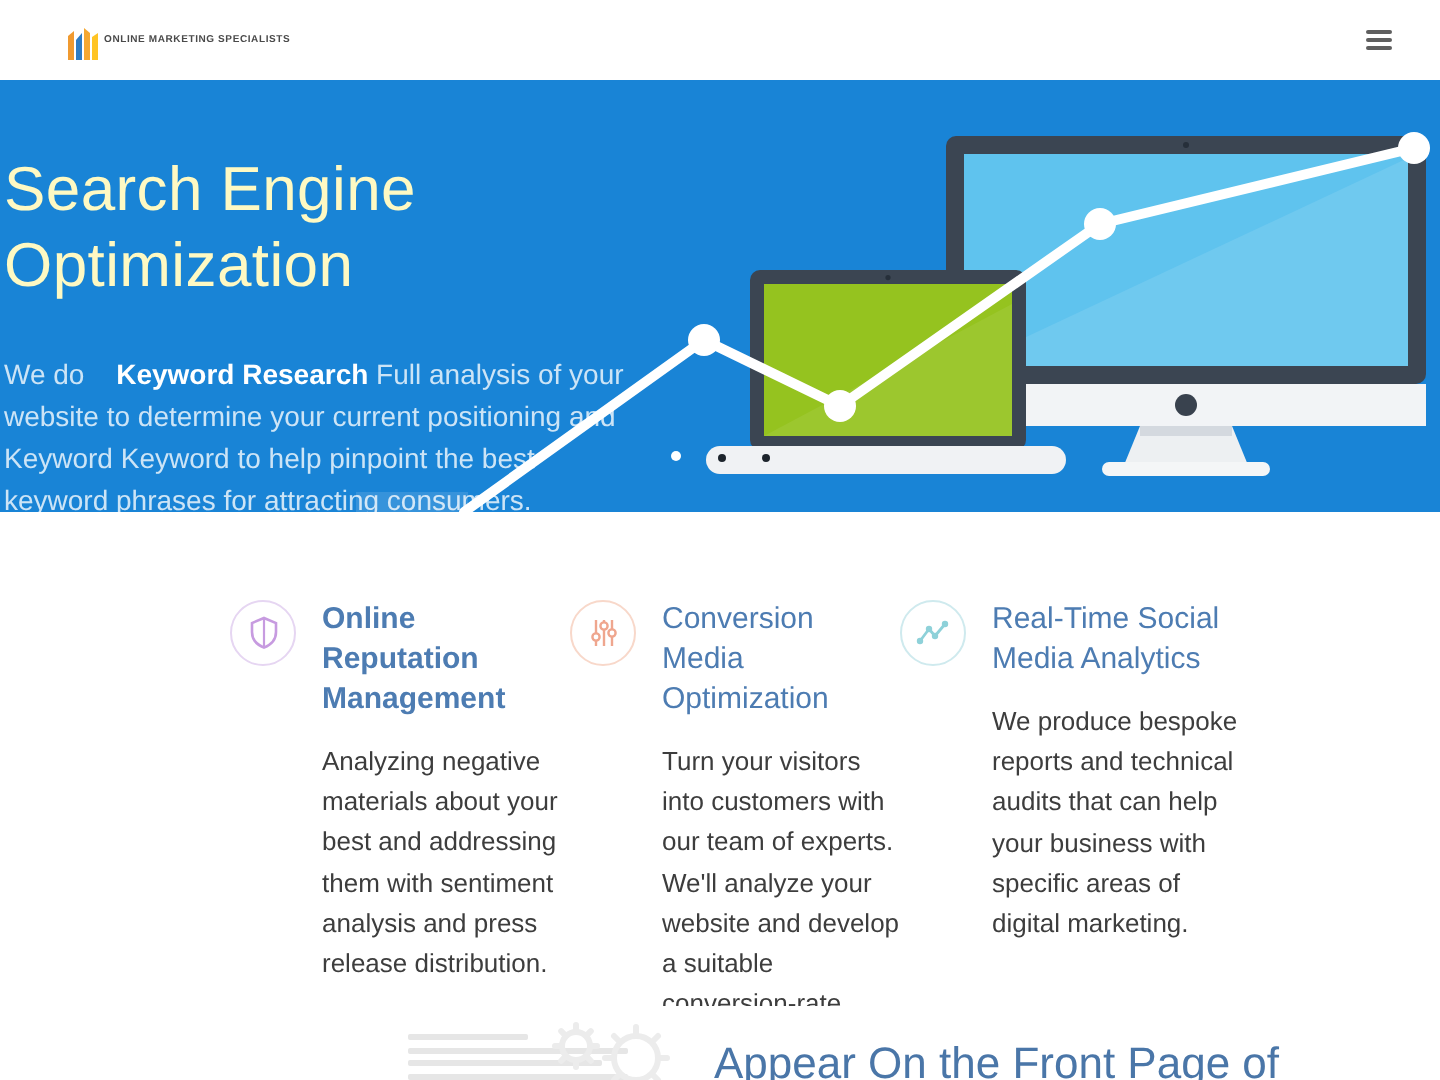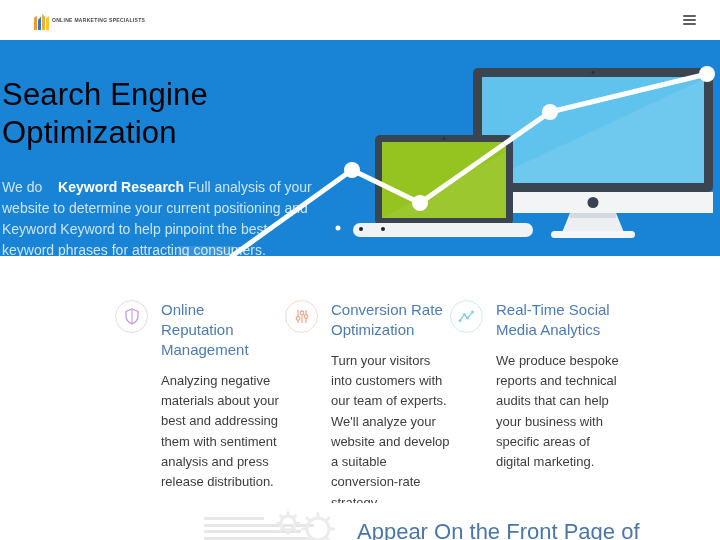--- a/index.html
+++ b/index.html
@@ -29,21 +29,21 @@
   
   .hero {
     position:absolute; top:40px; left:0; width:720px; height:216px;
     background:#1984d6; overflow:hidden;
   }
   .hero-illustration { position:absolute; top:0; left:0; width:720px; height:216px; }
   .hero-copy { position:absolute; left:2px; top:36px; width:330px; z-index:2; }
   .hero-title {
     width:270px;
     font-size:31px; line-height:1.21; font-weight:300;
-    color:#000000; letter-spacing:.2px;
+    color:#fef9c3; letter-spacing:.2px;
   }
   .hero-intro {
     margin-top:26px; width:318px;
     font-size:14px; line-height:1.5;
     color:rgba(255,255,255,.78);
   }
   .hero-intro b { color:#ffffff; font-weight:700;padding-left:12px; }
 
   
   .features {
@@ -58,21 +58,21 @@
     flex:none; width:33px; height:33px; border-radius:50%;
     display:flex; align-items:center; justify-content:center;
     border:1px solid;
   }
   .icon-shield  { border-color:#e6d6f2; }
   .icon-sliders { border-color:#f8d8ca; }
   .icon-chart   { border-color:#cfeaee; }
   .feature-title {
     font-size:15px; line-height:1.33; font-weight:400; color:#4d7cb2;
   }
-  .feature-1 .feature-title { max-width:95px; }
+  .feature-1 .feature-title { max-width:95px;font-weight:bold; }
   .feature-2 .feature-title { max-width:118px; }
   .feature-3 .feature-title { max-width:118px; }
   .feature-text {
     margin-top:11px; max-width:124px;
     font-size:13px; line-height:1.56; color:#3d3d3d;
   }
 
   
   .next-section { position:absolute; top:503px; left:0; width:720px; height:37px; background:#fff;margin-left:34px; }
   .doc-illustration { position:absolute; left:170px; top:14px; }
@@ -172,21 +172,21 @@
           <line x1="4" y1="2" x2="4" y2="15"></line>
           <line x1="8" y1="2" x2="8" y2="15"></line>
           <line x1="12" y1="2" x2="12" y2="15"></line>
           <circle cx="4" cy="10.5" r="1.8" fill="#fff"></circle>
           <circle cx="8" cy="5" r="1.8" fill="#fff"></circle>
           <circle cx="12" cy="8.5" r="1.8" fill="#fff"></circle>
         </g>
       </svg>
     </div>
     <div>
-      <h3 class="feature-title">Conversion Rate Optimization</h3>
+      <h3 class="feature-title">Conversion Media Optimization</h3>
       <p class="feature-text">Turn your visitors into customers with our team of experts. We'll analyze your website and develop a suitable conversion-rate strategy.</p>
     </div>
   </div>
 
   <div class="feature feature-3">
     <div class="feature-icon icon-chart">
       <svg width="17" height="15" viewBox="0 0 17 15">
         <polyline points="2,11.5 6.5,5.5 9.5,9 14.5,3" fill="none" stroke="#8ed1d9" stroke-width="1.4" stroke-linecap="round" stroke-linejoin="round"></polyline>
         <circle cx="2" cy="11.5" r="1.6" fill="#8ed1d9"></circle>
         <circle cx="6.5" cy="5.5" r="1.6" fill="#8ed1d9"></circle>

